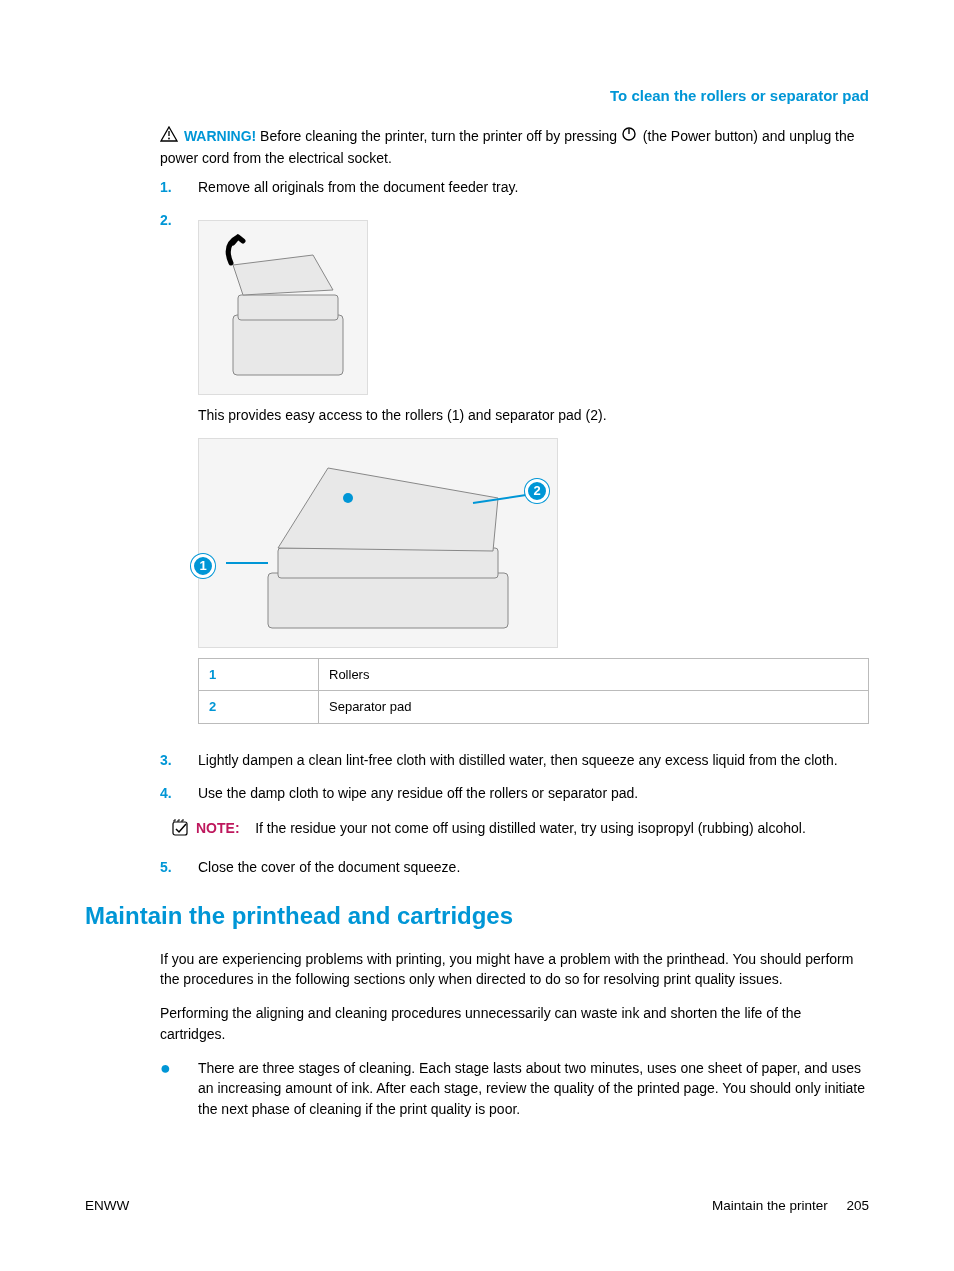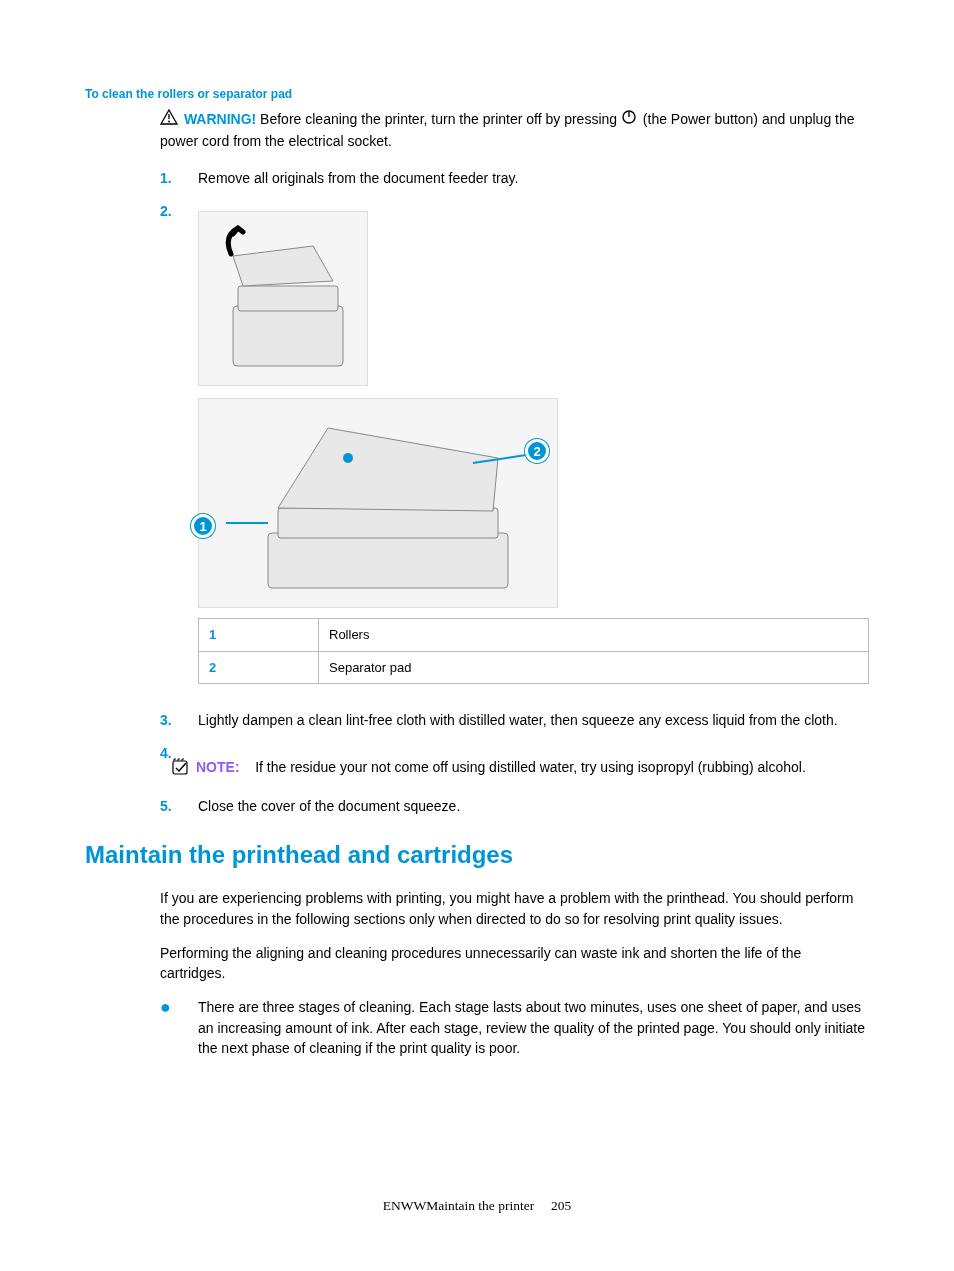--- a/index.html
+++ b/index.html
@@ -10,42 +10,43 @@
       color: #000;
       background: #fff;
       width: 954px;
       min-height: 1271px;
       padding: 85px 85px 40px 85px;
       position: relative;
     }
     .section-heading {
       color: #0096d6;
       font-weight: bold;
-      font-size: 12px;
-      margin-bottom: 6px;
+      font-size: 15px;
+      margin-bottom: 18px;
+      text-align: right;
     }
     .section-heading-large {
       color: #0096d6;
       font-weight: bold;
       font-size: 24px;
       margin-top: 20px;
       margin-bottom: 15px;
     }
     .callout {
       margin-left: 75px;
-      margin-bottom: 16px;
+      margin-bottom: 8px;
       line-height: 1.5;
     }
     .callout-inline-icon {
       display: inline-block;
       vertical-align: middle;
       margin-right: 2px;
     }
     .callout-label-warn { color: #0096d6; font-weight: bold; }
-    .callout-label-note { color: #8b5cf6; font-weight: bold; }
+    .callout-label-note { color: #be185d; font-weight: bold; }
     .ol-container { margin-left: 75px; }
     .ol-item { display: flex; margin-bottom: 12px; }
     .ol-num {
       color: #0096d6;
       font-weight: bold;
       width: 38px;
       flex-shrink: 0;
     }
     .ol-body { flex: 1; }
     .img-placeholder {
@@ -120,23 +121,22 @@
       line-height: 1.2;
     }
     .bullet-body { flex: 1; }
     .bullet-body p { margin-bottom: 12px; line-height: 1.45; }
     .footer {
       position: absolute;
       bottom: 55px;
       left: 85px;
       right: 85px;
       display: flex;
-      justify-content: center;
+      justify-content: space-between;
       font-size: 13.5px;
-      font-family: Liberation Serif, serif;
     }
     .footer-right { }
     .printer-svg { stroke: #888; fill: #e8e8e8; }
   </style>
 </head>
 <body>
 
 <div class="section-heading">To clean the rollers or separator pad</div>
 
 <div class="callout">
@@ -172,20 +172,21 @@
       <div class="img-placeholder img1">
         <svg width="160" height="165" viewBox="0 0 160 165">
           <g class="printer-svg">
             <rect x="30" y="90" width="110" height="60" rx="4"></rect>
             <rect x="35" y="70" width="100" height="25" rx="3"></rect>
             <path d="M40 70 L30 40 L110 30 L130 65 Z"></path>
             <path d="M28 38 Q20 20 35 12 M35 12 L30 18 M35 12 L40 16" fill="none" stroke="#000" stroke-width="5" stroke-linecap="round"></path>
           </g>
         </svg>
       </div>
+      <div>This provides easy access to the rollers (1) and separator pad (2).</div>
 
       <div class="img-placeholder img2">
         <svg width="340" height="200" viewBox="0 0 340 200">
           <g class="printer-svg">
             <rect x="60" y="130" width="240" height="55" rx="4"></rect>
             <rect x="70" y="105" width="220" height="30" rx="3"></rect>
             <path d="M70 105 L120 25 L290 55 L285 108 Z"></path>
             <line x1="60" y1="120" x2="18" y2="120" stroke="#0096d6" stroke-width="2"></line>
             <line x1="265" y1="60" x2="318" y2="52" stroke="#0096d6" stroke-width="2"></line>
             <circle cx="140" cy="55" r="5" fill="#0096d6" stroke="none"></circle>
@@ -211,20 +212,21 @@
   </div>
 
   <div class="ol-item">
     <div class="ol-num">3.</div>
     <div class="ol-body">Lightly dampen a clean lint-free cloth with distilled water, then squeeze any excess liquid from the cloth.</div>
   </div>
 
   <div class="ol-item">
     <div class="ol-num">4.</div>
     <div class="ol-body">
+      <div>Use the damp cloth to wipe any residue off the rollers or separator pad.</div>
       <div class="note-box">
         <span class="note-icon">
           <svg width="20" height="20" viewBox="0 0 20 20">
               <rect x="3" y="4" width="14" height="13" rx="2" fill="none" stroke="#000" stroke-width="1.2"></rect>
               <path d="M4 4 L4 2 L6 2 M8 4 L8 2 L10 2 M12 4 L12 2 L14 2" stroke="#000" stroke-width="1" fill="none"></path>
               <path d="M6 11 L9 14 L16 6" stroke="#000" stroke-width="1.5" fill="none"></path>
             </svg>
         </span>
         <div>
           <span class="callout-label-note">NOTE:</span>

